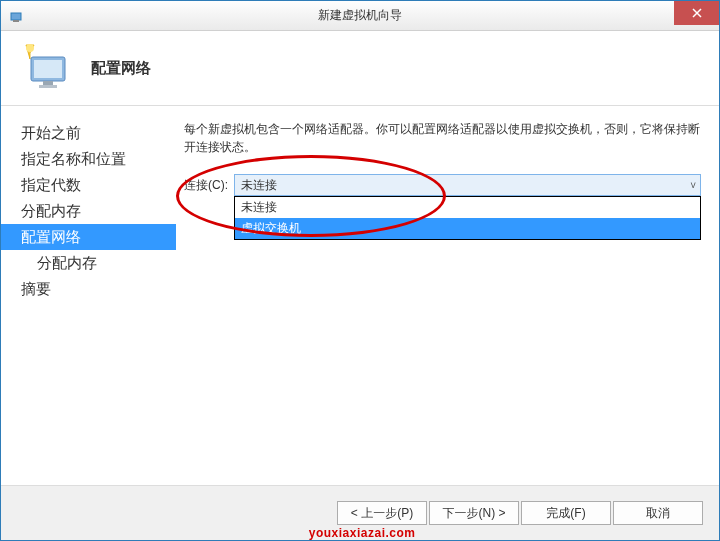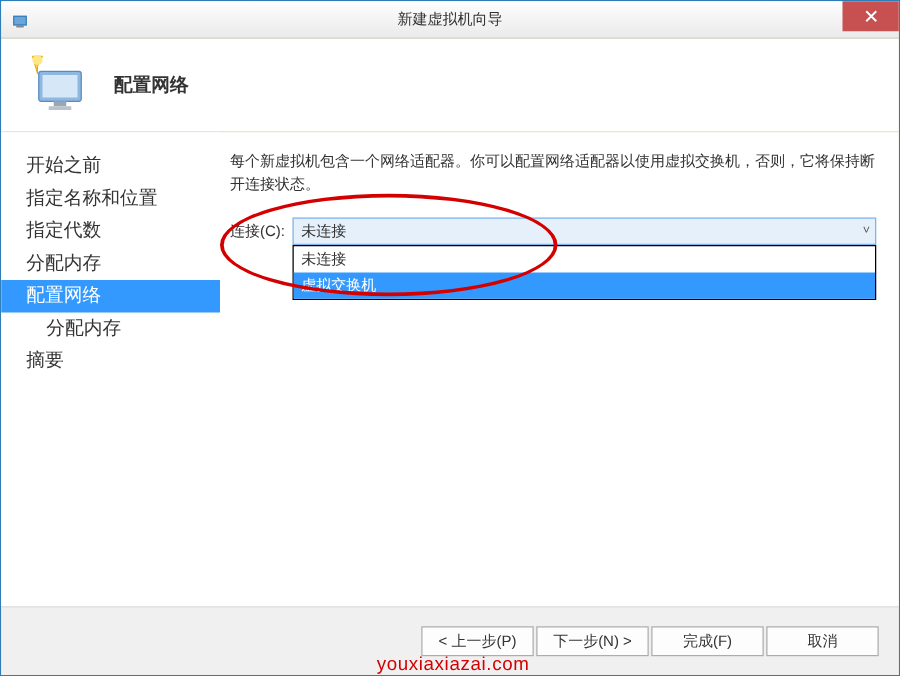--- a/index.html
+++ b/index.html
@@ -1,17 +1,17 @@
 <!DOCTYPE html>
 <html><head>
   <meta charset="utf-8">
   <style>
     * { margin: 0; padding: 0; box-sizing: border-box; font-family: "Microsoft YaHei", "Segoe UI", sans-serif; }
     body { width: 720px; height: 541px; background: #f0f0f0; position: relative; }
-    .window { width: 720px; height: 541px; border: 1px solid #2e7cb8; background: #fef9c3; display: flex; flex-direction: column; }
+    .window { width: 720px; height: 541px; border: 1px solid #2e7cb8; background: #f9a8d4; display: flex; flex-direction: column; }
     .titlebar {
       height: 30px; background: linear-gradient(#fefefe, #eaeaea);
       display: flex; align-items: center; position: relative;
       border-bottom: 1px solid #d0d0d0;
     }
     .titlebar-icon { width: 16px; height: 16px; margin-left: 8px; display: flex; align-items: center; justify-content: center; font-size: 12px; color: #2e7cb8; }
     .titlebar-title { position: absolute; left: 0; right: 0; text-align: center; font-size: 12px; color: #333; }
     .close-btn {
       position: absolute; right: 0; top: 0; width: 45px; height: 24px;
       background: #c75050; color: #fff; display: flex; align-items: center;
@@ -64,21 +64,21 @@
       display: flex; align-items: center; justify-content: flex-end;
       padding: 0 16px; gap: 2px;
     }
     .btn {
       min-width: 90px; height: 24px; background: #fdfdfd;
       border: 1px solid #acacac; font-size: 12px; color: #333;
       cursor: pointer; display: flex; align-items: center; justify-content: center;
     }
     .watermark {
       position: absolute; bottom: 1px; left: 50%; transform: translateX(-48%);
-      font-size: 15px; color: #d40000; font-weight: normal; letter-spacing: 0.5px;
+      font-size: 12px; color: #d40000; font-weight: bold; letter-spacing: 0.5px;
       pointer-events: none; z-index: 30;
     }
   </style>
 </head>
 <body>
 
 <div class="window">
   <div class="titlebar">
     <span class="titlebar-icon">
       <svg width="14" height="14" viewBox="0 0 14 14">

